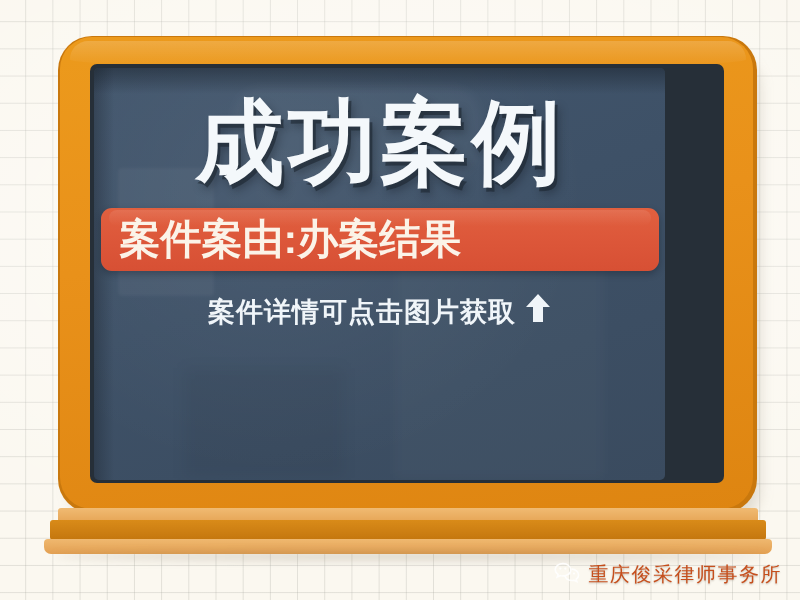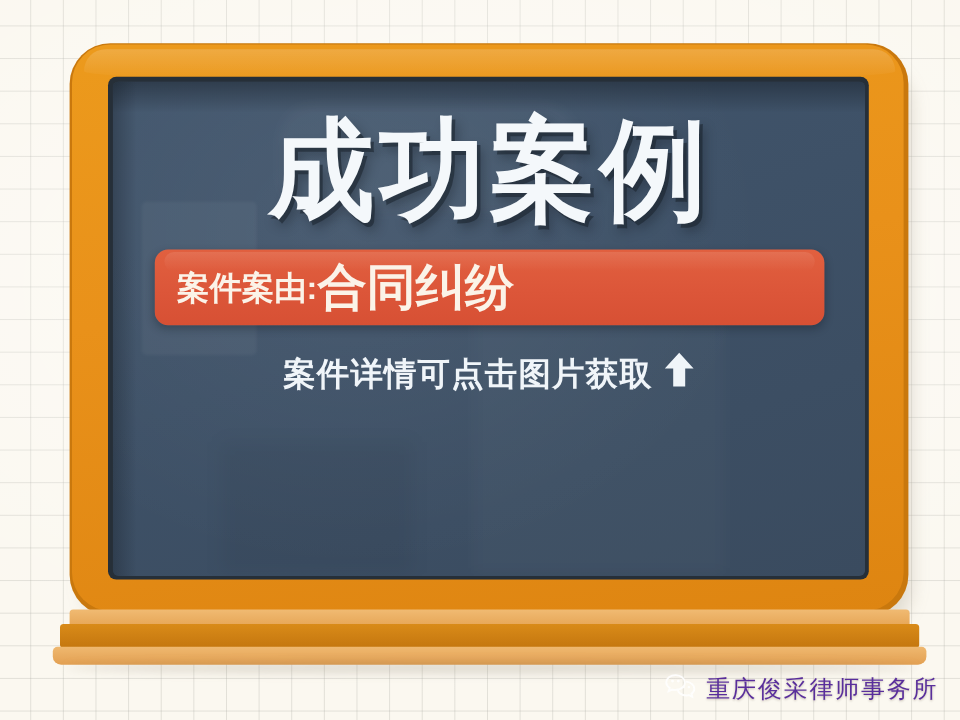--- a/index.html
+++ b/index.html
@@ -76,21 +76,21 @@
   #bevel {
     position:absolute;
     left:32px; top:28px; width:634px; height:419px;
     border-radius:7px;
     background:#262F38;
   }
 
   
   #slate {
     position:absolute;
-    left:36px; top:32px; width:627px; height:412px;
+    left:36px; top:32px; width:571px; height:412px;
     border-radius:5px;
     background:
       radial-gradient(95% 120% at 32% 30%, rgba(255,255,255,0.060) 0%, rgba(255,255,255,0) 58%),
       linear-gradient(160deg,#42566D 0%,#3E5167 45%,#3A4B5F 100%);
     overflow:hidden;
   }
   
   #slate::before{
     content:"";
     position:absolute; left:0; top:0; right:0; height:26px;
@@ -150,21 +150,21 @@
   .banner::after{
     content:"";
     position:absolute; left:8px; right:8px; top:2px; height:16px;
     border-radius:9px;
     background:linear-gradient(to bottom, rgba(255,255,255,0.10), rgba(255,255,255,0));
   }
   #banner-cause { margin-top:22px; }
   #banner-result{ width:562px; }
 
   .banner-label {
-    font-size:27px;
+    font-size:41px;
     font-weight:bold;
     color:#FBF3E8;
     letter-spacing:0px;
   }
   .banner-value {
     font-size:41px;
     font-weight:bold;
     color:#FBF3E8;
   }
   #banner-result .banner-value { font-size:35px; padding-bottom:2px; }
@@ -209,21 +209,21 @@
   
   #watermark {
     position:absolute;
     right:18px; bottom:12px;
     display:flex; align-items:center; gap:9px;
     opacity:0.92;
   }
   #wechat-icon { display:block; }
   #watermark-text {
     font-size:20px;
-    color:#4c1d95;
+    color:#c2410c;
     letter-spacing:1.5px;
     white-space:nowrap;
     text-shadow:0 1px 2px rgba(120,105,85,0.45);
   }
 </style>
 </head>
 <body>
 
 <div id="bg-grid"></div>
 
@@ -245,21 +245,21 @@
     <div class="smudge" id="smudge-b"></div>
     <div class="smudge" id="smudge-c"></div>
     <div class="smudge" id="smudge-d"></div>
 
     <div id="slate-content">
 
       <div id="headline">成功案例</div>
 
       <div class="banner" id="banner-cause">
         <span class="banner-label">案件案由:</span>
-        <span class="banner-value">合同纠纷</span>
+        <span class="banner-value">办案结果</span>
       </div>
 
 
       <div id="footnote">
         <span>案件详情可点击图片获取</span>
         <span id="arrow-up-icon">
           <svg width="26" height="30" viewBox="0 0 26 30" aria-hidden="true">
             <path d="M13 1 L25 14 L18 14 L18 29 L8 29 L8 14 L1 14 Z" fill="#F0F5F9"></path>
           </svg>
         </span>

